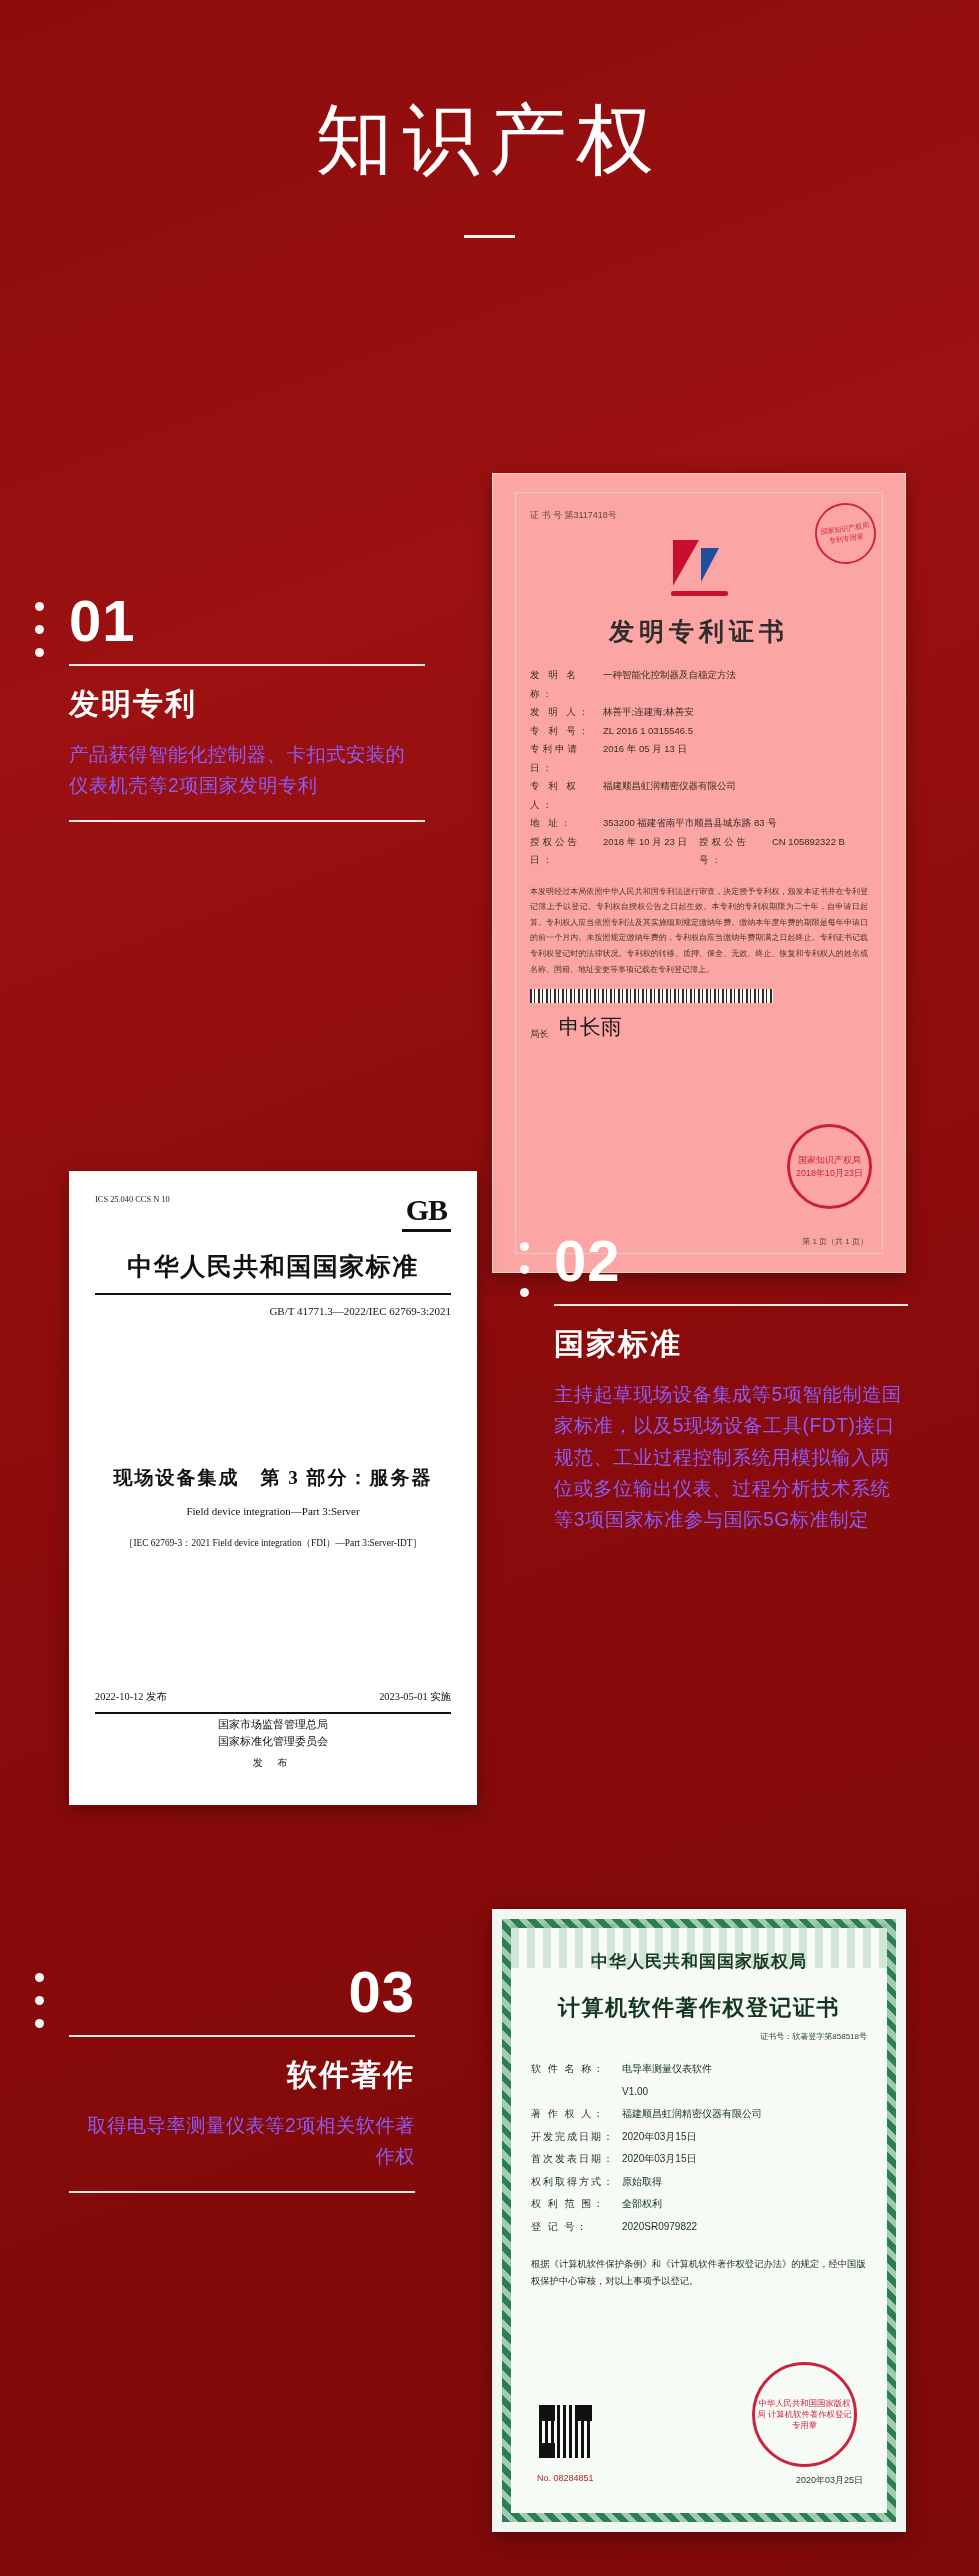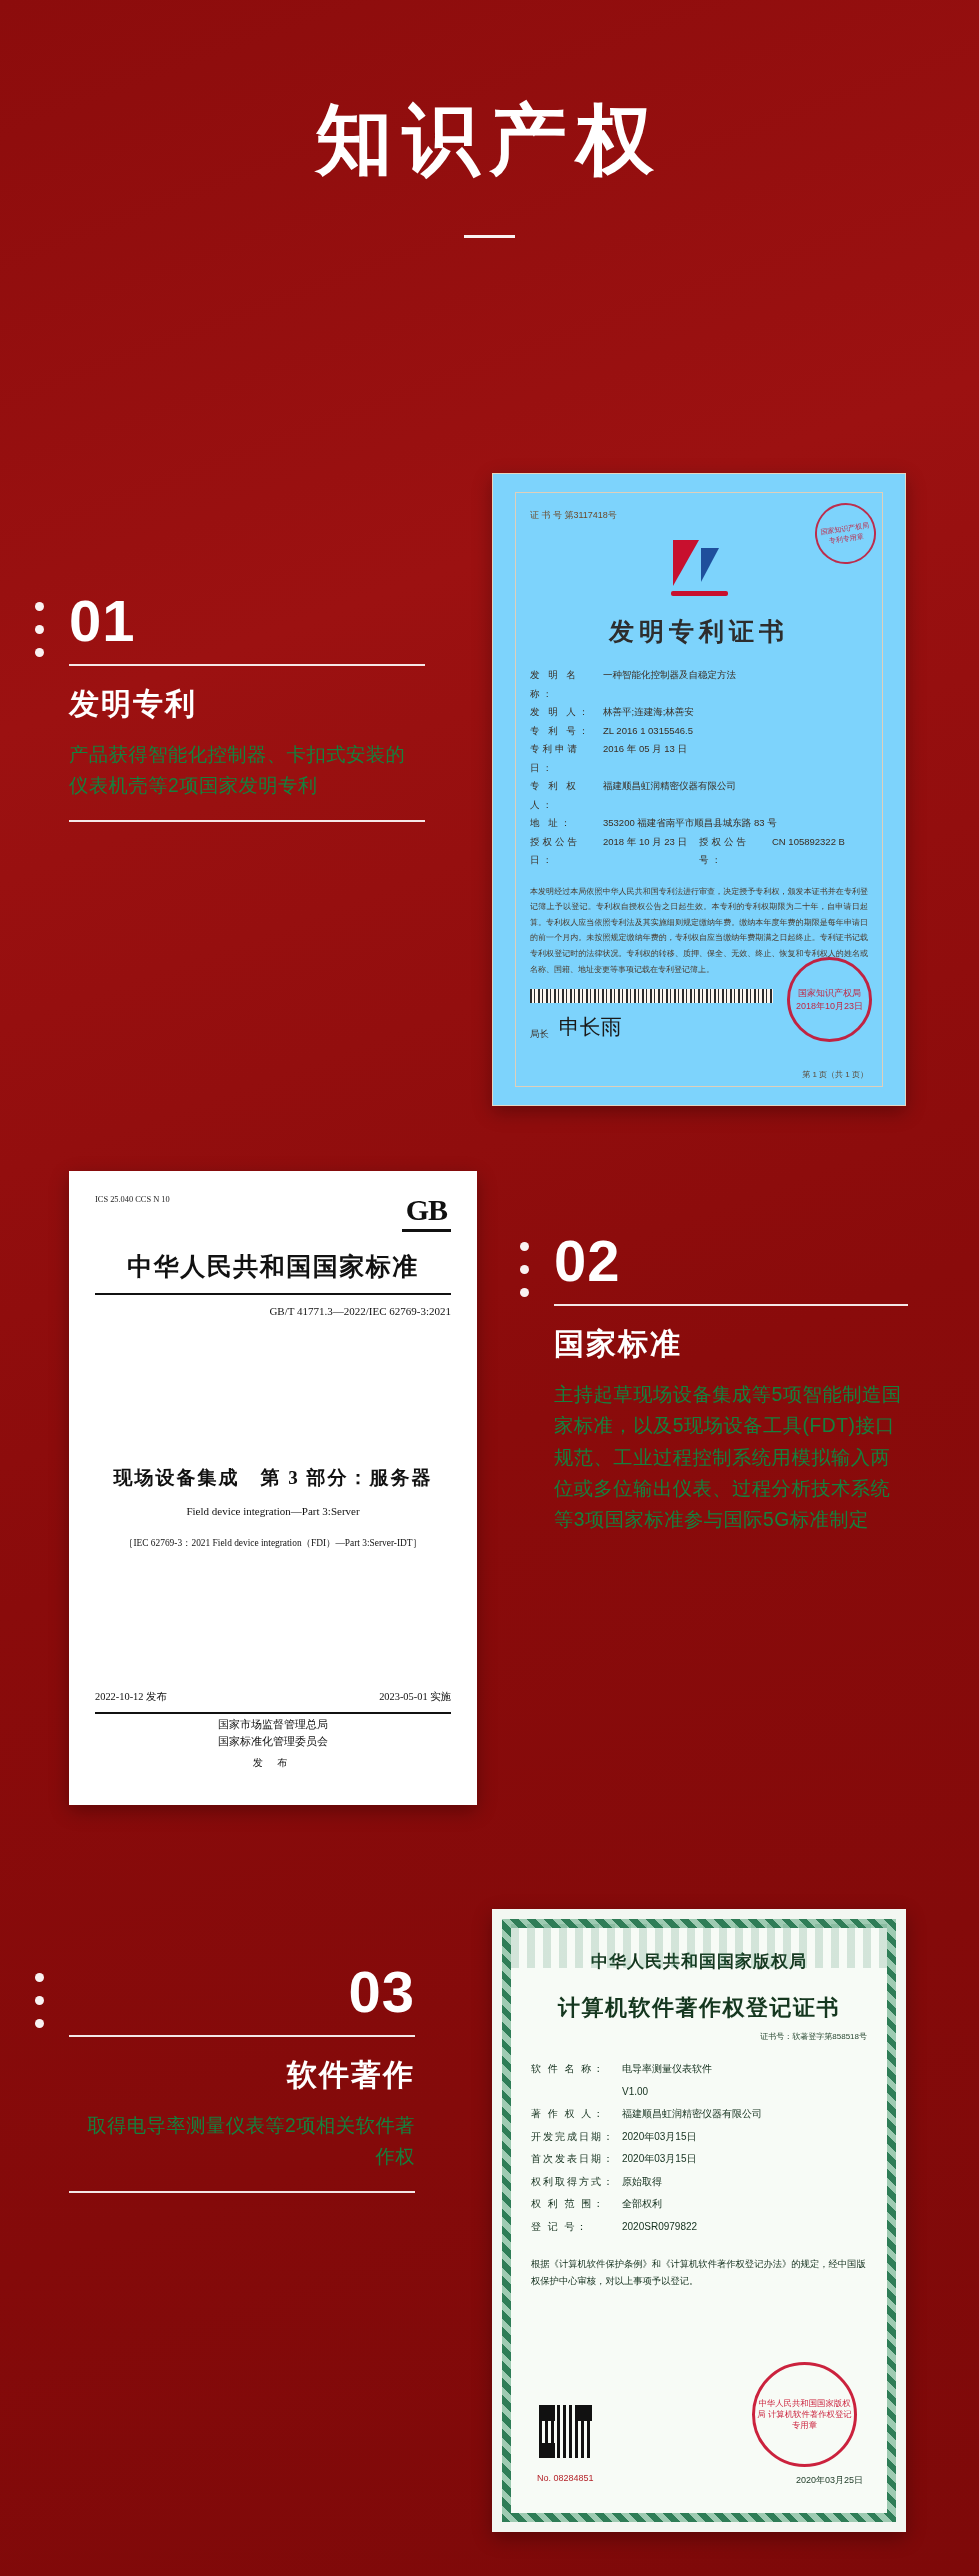--- a/index.html
+++ b/index.html
@@ -14,21 +14,21 @@
     position: relative;
     overflow: hidden;
   }
 
   
   .header { text-align:center; padding-top: 89px; }
   .header h1 {
     margin:0;
     font-size: 77px;
     letter-spacing: 10px;
-    font-weight: bold;
+    font-weight: normal;
     color:#ffffff;
     font-family: "Liberation Sans", sans-serif;
   }
   .header .rule {
     width: 51px; height: 3px; background:#ffffff;
     margin: 42px auto 0 auto; opacity:.95;
   }
   .header .sub {
     margin-top: 34px;
     font-size: 27px;
@@ -53,28 +53,28 @@
     color:#ffffff; letter-spacing:1px;
   }
   .numline {
     width: 100%; height: 2px; background:#ffffff; opacity:.9;
     margin: 14px 0 18px 0;
   }
   .stitle {
     font-size: 30px; font-weight:bold; letter-spacing:2px; margin-bottom: 14px;
   }
   .sbody {
-    font-size: 19.3px; line-height: 1.62; color:#15803d; letter-spacing:0.5px;
+    font-size: 19.3px; line-height: 1.62; color:#8b5cf6; letter-spacing:0.5px;
   }
   .botline { height:2px; background:#ffffff; opacity:.9; margin-top:18px; }
 
   
   .cert01 {
-    position:absolute; left:492px; top:473px; width:414px; height:633px;
-    background:#7dd3fc; border: 1px solid #e6d6c2;
+    position:absolute; left:492px; top:473px; width:414px; height:800px;
+    background:#fca5a5; border: 1px solid #e6d6c2;
     box-shadow: 0 6px 18px rgba(0,0,0,.30);
     padding: 18px 22px; overflow:hidden;
   }
   .cert01 .c-inner { border:1px solid #e0cfba; height:100%; padding:12px 14px; position:relative; }
   .cert01 .c-no { font-size:9px; color:#6b4a2c; text-align:left; margin-top:4px; }
   .cert01 .logo {
     width:69px;height:69px;margin:14px auto 0 auto;position:relative;
   }
   .cert01 .logo .sail {
     position:absolute; left:8px; top:4px; width:0;height:0;

